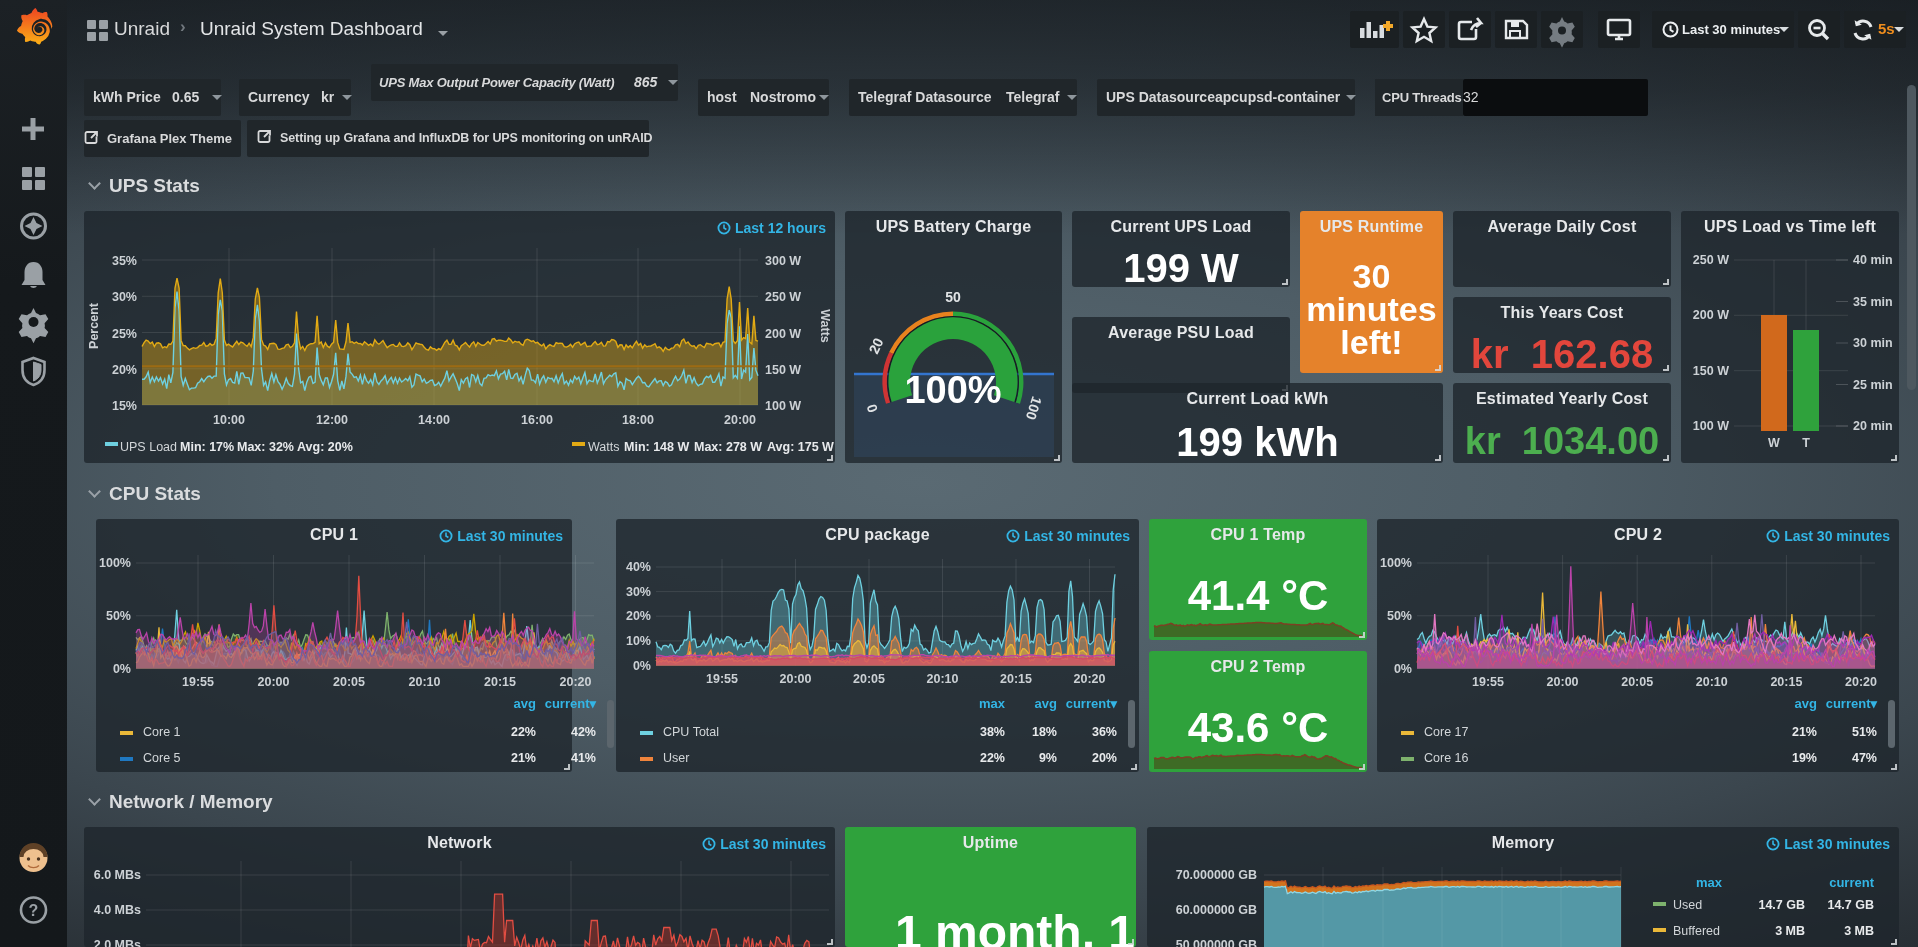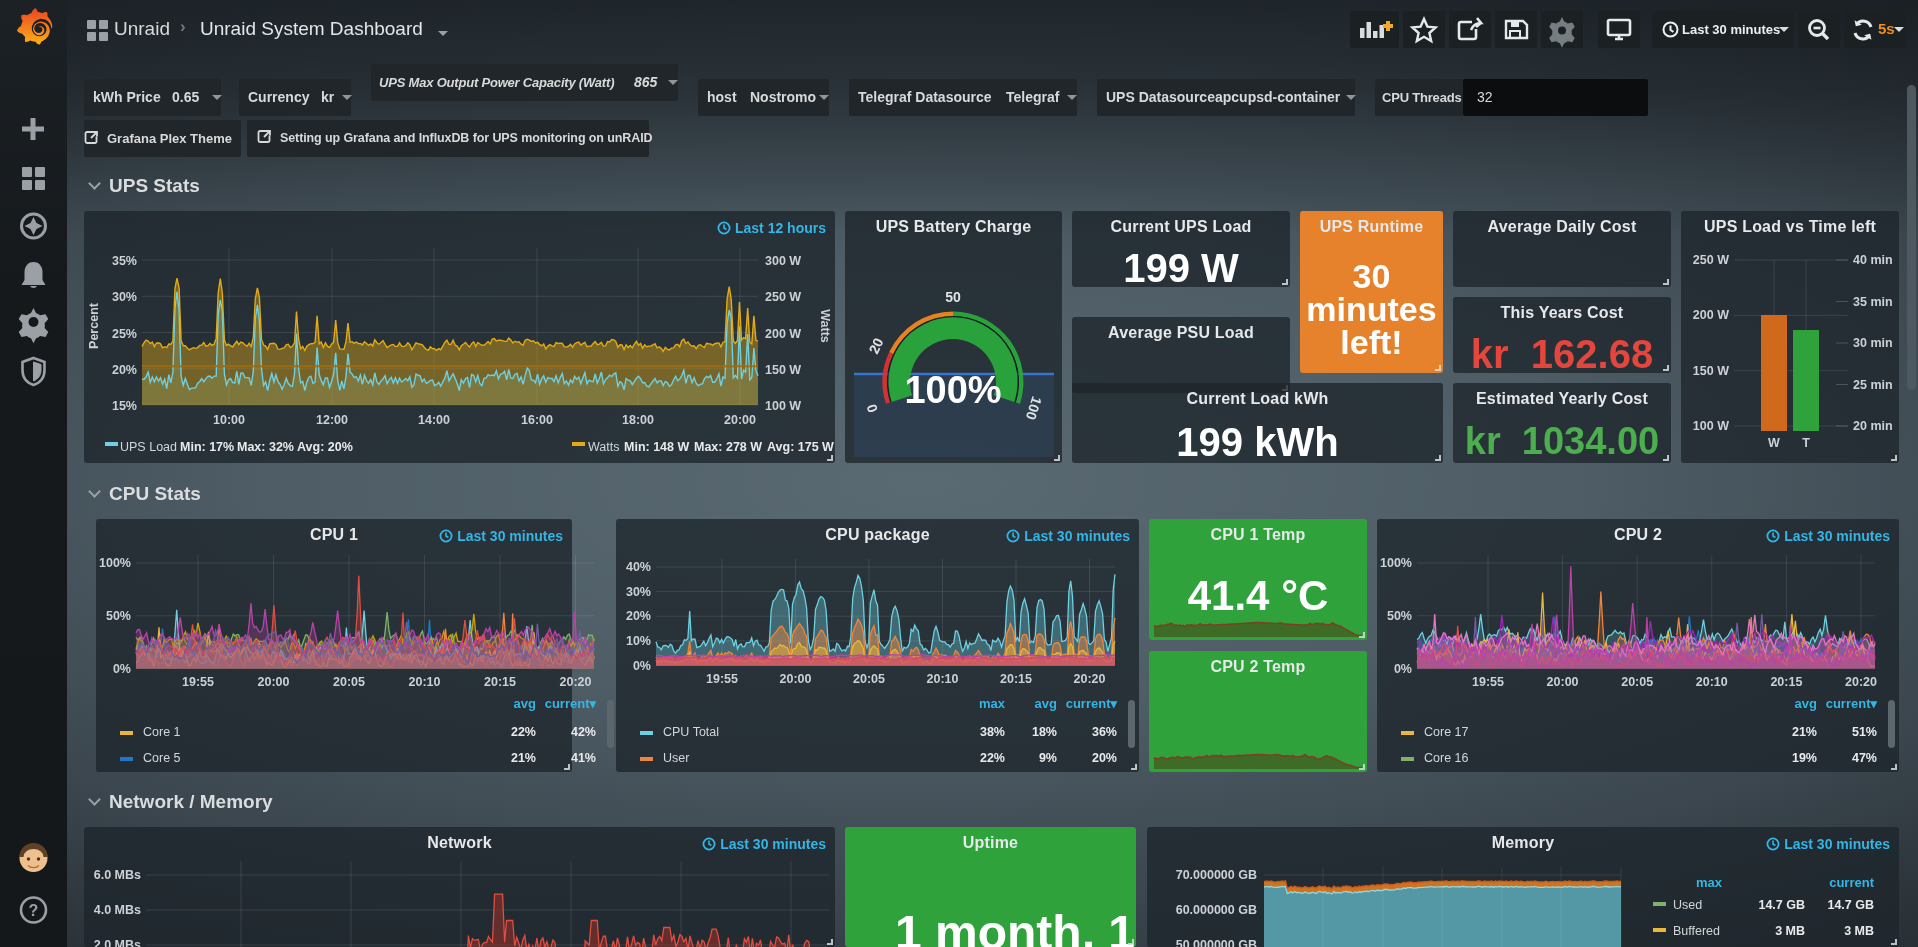--- a/index.html
+++ b/index.html
@@ -165,21 +165,21 @@
     <span style="position:absolute;left:157px;">Telegraf</span>
     <span class="caret" style="position:absolute;left:212px;top:16px;"></span>
   </div>
 <div class="pill" style="left:1097px;top:79px;width:258px;">
     <span style="position:absolute;left:9px;">UPS Datasource</span>
     <span style="position:absolute;left:118px;">apcupsd-container</span>
     <span class="caret" style="position:absolute;left:243px;top:16px;"></span>
   </div>
 <div class="pill" style="left:1375px;top:79px;width:273px;background:transparent;">
 <span style="position:absolute;left:0;width:88px;height:37px;background:#20262a;padding-left:7px;font-size:13px;letter-spacing:-.2px;">CPU Threads</span>
-<span style="position:absolute;left:88px;width:185px;height:37px;background:#0b0d0f;border-radius:2px;padding-left:14px;font-weight:normal;color:#d8d9da;">32</span>
+<span style="position:absolute;left:88px;width:185px;height:37px;background:#0b0d0f;border-radius:2px;font-weight:normal;color:#d8d9da;">32</span>
   </div>
 <div class="pill" style="left:84px;top:120px;width:157px;font-size:13px;"><svg width="15" height="15" style="position:relative;left:0;top:2px;margin-right:8px;">
       <path d="M10 2 h-7 a1.5 1.5 0 0 0 -1.5 1.5 v8 a1.5 1.5 0 0 0 1.5 1.5 h8 a1.5 1.5 0 0 0 1.5 -1.5 v-5" fill="none" stroke="#d8d9da" stroke-width="1.8"></path>
       <path d="M7 8 l6 -6 m0 4.5 v-4.5 h-4.5" fill="none" stroke="#d8d9da" stroke-width="1.8"></path>
     </svg>Grafana Plex Theme</div>
 <div class="pill" style="left:247px;top:120px;width:402px;padding-left:10px;font-size:12.5px;letter-spacing:-.1px;"><svg width="15" height="15" style="position:relative;left:0;top:2px;margin-right:8px;">
       <path d="M10 2 h-7 a1.5 1.5 0 0 0 -1.5 1.5 v8 a1.5 1.5 0 0 0 1.5 1.5 h8 a1.5 1.5 0 0 0 1.5 -1.5 v-5" fill="none" stroke="#d8d9da" stroke-width="1.8"></path>
       <path d="M7 8 l6 -6 m0 4.5 v-4.5 h-4.5" fill="none" stroke="#d8d9da" stroke-width="1.8"></path>
     </svg>Setting up Grafana and InfluxDB for UPS monitoring on unRAID</div>
 <div class="shead" style="left:90px;top:175px;"><span class="chev"></span>UPS Stats</div>
@@ -497,20 +497,21 @@
     </svg>
     <div class="statv" style="top:53px;font-size:42px;">41.4 °C</div>
     <div class="corner"></div>
   </div>
 <div class="panel" style="left:1149px;top:651px;width:218px;height:121px;background:#2fa23c;">
     <div class="ptitle">CPU 2 Temp</div>
     <svg width="218" height="121">
       <path d="M5,107.5L6.4,107L7.8,107.7L9.2,107.7L10.6,107.2L12,106.5L13.4,106.6L14.8,106.6L16.2,107.6L17.6,107.7L19,107.9L20.4,107L21.8,106.8L23.1,106.3L24.5,106.4L25.9,107.1L27.3,106.3L28.7,105.6L30.1,106L31.5,106.9L32.9,106.8L34.3,106.8L35.7,106.2L37.1,106L38.5,106L39.9,105.9L41.3,106.2L42.7,107.2L44.1,108.1L45.5,107L46.9,106.2L48.3,106.7L49.7,105.8L51.1,105.8L52.5,106.7L53.9,105.9L55.3,105.8L56.7,104.9L58,104.6L59.4,105.7L60.8,105.5L62.2,104.9L63.6,104.2L65,104.7L66.4,104.8L67.8,104.5L69.2,105.4L70.6,104.7L72,104.2L73.4,105.4L74.8,105.3L76.2,105.4L77.6,105.4L79,105.3L80.4,105.2L81.8,105.1L83.2,105L84.6,105L86,104.9L87.4,104.6L88.8,104.3L90.2,104.6L91.6,104.5L92.9,104.5L94.3,104.4L95.7,104.3L97.1,104.2L98.5,104.1L99.9,104L101.3,103.9L102.7,103.9L104.1,103.8L105.5,103.7L106.9,103.6L108.3,103.5L109.7,103.4L111.1,103.5L112.5,103.6L113.9,103.7L115.3,103.8L116.7,103.9L118.1,103.9L119.5,104L120.9,104.1L122.3,104.2L123.7,104L125.1,103.7L126.4,103.4L127.8,103.4L129.2,103.9L130.6,103.6L132,104.8L133.4,104.9L134.8,104.7L136.2,105L137.6,104.7L139,104.7L140.4,105.3L141.8,105.3L143.2,104.4L144.6,105L146,105.4L147.4,105.7L148.8,105.7L150.2,105.8L151.6,105.8L153,104.8L154.4,104.6L155.8,103.7L157.2,104.5L158.6,105.4L160,106.1L161.3,106.3L162.7,105.3L164.1,106L165.5,106.1L166.9,107.1L168.3,108.1L169.7,107.9L171.1,107.5L172.5,107.4L173.9,106.4L175.3,105.6L176.7,104.7L178.1,104.7L179.5,105.3L180.9,106.2L182.3,105.7L183.7,106.5L185.1,107.6L186.5,107.6L187.9,108.9L189.3,109.1L190.7,110.1L192.1,110.6L193.5,111.7L194.9,112.2L196.2,112.8L197.6,113.3L199,113.9L200.4,114.1L201.8,114.4L203.2,115L204.6,115.5L206,115.9L207.4,116.3L208.8,116.6L210.2,116.6L211.6,116.6L213,116.6L213,118L5,118Z" fill="rgba(80,45,12,0.47)"></path>
       <path d="M5,107.5L6.4,107L7.8,107.7L9.2,107.7L10.6,107.2L12,106.5L13.4,106.6L14.8,106.6L16.2,107.6L17.6,107.7L19,107.9L20.4,107L21.8,106.8L23.1,106.3L24.5,106.4L25.9,107.1L27.3,106.3L28.7,105.6L30.1,106L31.5,106.9L32.9,106.8L34.3,106.8L35.7,106.2L37.1,106L38.5,106L39.9,105.9L41.3,106.2L42.7,107.2L44.1,108.1L45.5,107L46.9,106.2L48.3,106.7L49.7,105.8L51.1,105.8L52.5,106.7L53.9,105.9L55.3,105.8L56.7,104.9L58,104.6L59.4,105.7L60.8,105.5L62.2,104.9L63.6,104.2L65,104.7L66.4,104.8L67.8,104.5L69.2,105.4L70.6,104.7L72,104.2L73.4,105.4L74.8,105.3L76.2,105.4L77.6,105.4L79,105.3L80.4,105.2L81.8,105.1L83.2,105L84.6,105L86,104.9L87.4,104.6L88.8,104.3L90.2,104.6L91.6,104.5L92.9,104.5L94.3,104.4L95.7,104.3L97.1,104.2L98.5,104.1L99.9,104L101.3,103.9L102.7,103.9L104.1,103.8L105.5,103.7L106.9,103.6L108.3,103.5L109.7,103.4L111.1,103.5L112.5,103.6L113.9,103.7L115.3,103.8L116.7,103.9L118.1,103.9L119.5,104L120.9,104.1L122.3,104.2L123.7,104L125.1,103.7L126.4,103.4L127.8,103.4L129.2,103.9L130.6,103.6L132,104.8L133.4,104.9L134.8,104.7L136.2,105L137.6,104.7L139,104.7L140.4,105.3L141.8,105.3L143.2,104.4L144.6,105L146,105.4L147.4,105.7L148.8,105.7L150.2,105.8L151.6,105.8L153,104.8L154.4,104.6L155.8,103.7L157.2,104.5L158.6,105.4L160,106.1L161.3,106.3L162.7,105.3L164.1,106L165.5,106.1L166.9,107.1L168.3,108.1L169.7,107.9L171.1,107.5L172.5,107.4L173.9,106.4L175.3,105.6L176.7,104.7L178.1,104.7L179.5,105.3L180.9,106.2L182.3,105.7L183.7,106.5L185.1,107.6L186.5,107.6L187.9,108.9L189.3,109.1L190.7,110.1L192.1,110.6L193.5,111.7L194.9,112.2L196.2,112.8L197.6,113.3L199,113.9L200.4,114.1L201.8,114.4L203.2,115L204.6,115.5L206,115.9L207.4,116.3L208.8,116.6L210.2,116.6L211.6,116.6L213,116.6" fill="none" stroke="#7d4023" stroke-width="1.5"></path>
     </svg>
+    <div class="statv" style="top:53px;font-size:42px;">43.6 °C</div>
     <div class="corner"></div>
   </div>
 <div class="panel" style="left:84px;top:827px;width:751px;height:120px;overflow:hidden;">
     <div class="ptitle">Network</div>
     <div class="trange"><svg width="14" height="14" style="position:relative;">
         <circle cx="7" cy="7" r="5.6" fill="none" stroke="#33b5e5" stroke-width="1.8"></circle>
         <path d="M7 3.6 v3.4 l2.4 1.5" fill="none" stroke="#33b5e5" stroke-width="1.6"></path>
       </svg>Last 30 minutes</div>
     <svg width="751" height="120">
       <line x1="62" y1="48" x2="745" y2="48" stroke="rgba(255,255,255,0.10)"></line>

